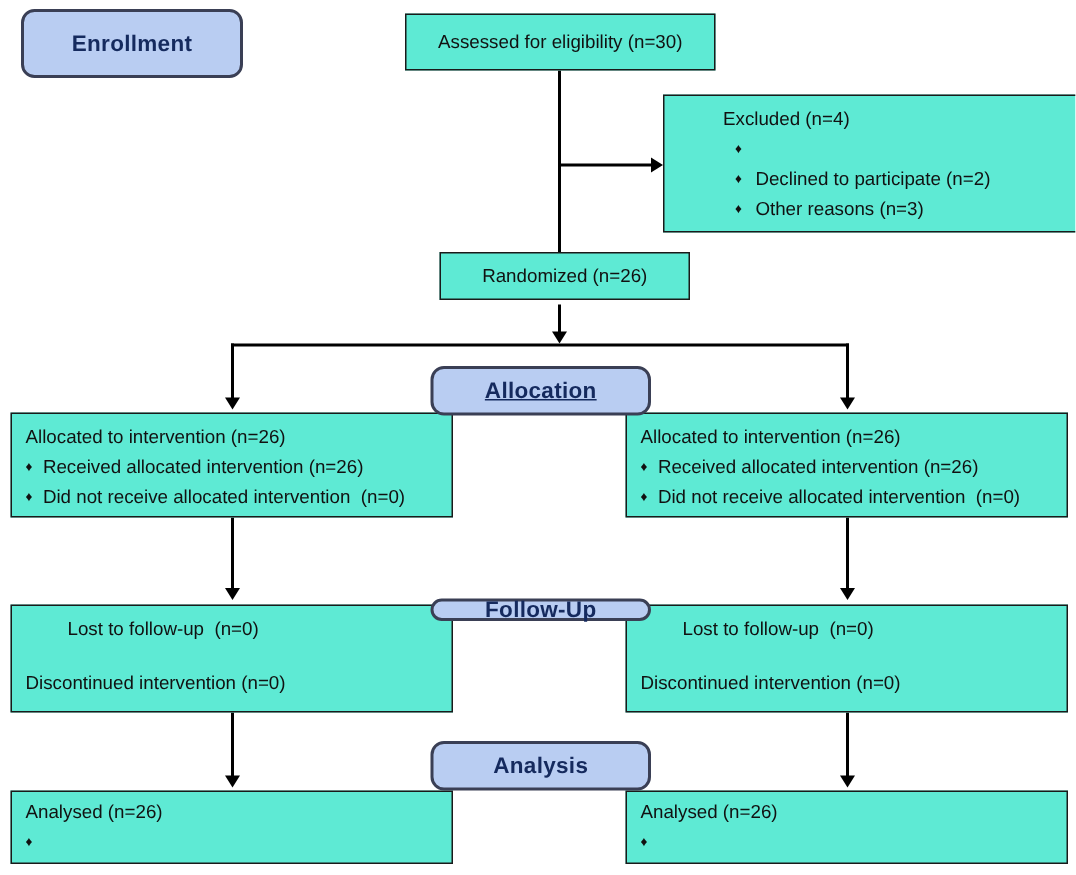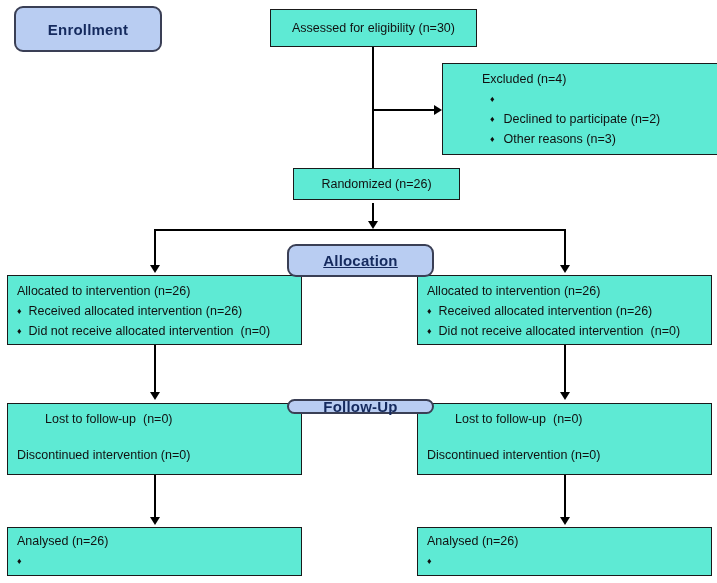--- a/index.html
+++ b/index.html
@@ -67,20 +67,23 @@
   <div class="arr-down" style="left:560px;top:517px;"></div>
 
   <div class="stage" style="left:14px;top:6px;width:148px;height:46px;">
     <span>Enrollment</span>
   </div>
   <div class="stage" style="left:287px;top:244px;width:147px;height:33px;text-decoration:underline;">
     <span>Allocation</span>
   </div>
   <div class="stage" style="left:287px;top:370px;width:147px;height:15px;margin-top:29px;">
     <span>Follow-Up</span>
+  </div>
+  <div class="stage" style="left:287px;top:494px;width:147px;height:33px;">
+    <span>Analysis</span>
   </div>
 
   <div class="box center" style="left:270px;top:9px;width:207px;height:38px;">
     <span>Assessed for eligibility (n=30)</span>
   </div>
 
   <div class="box excl" style="left:442px;top:63px;width:304px;height:92px;padding-left:30px;">
     <div class="inner">
       <div class="box-title">Excluded (n=4)</div>
       <div class="bullet-row">

